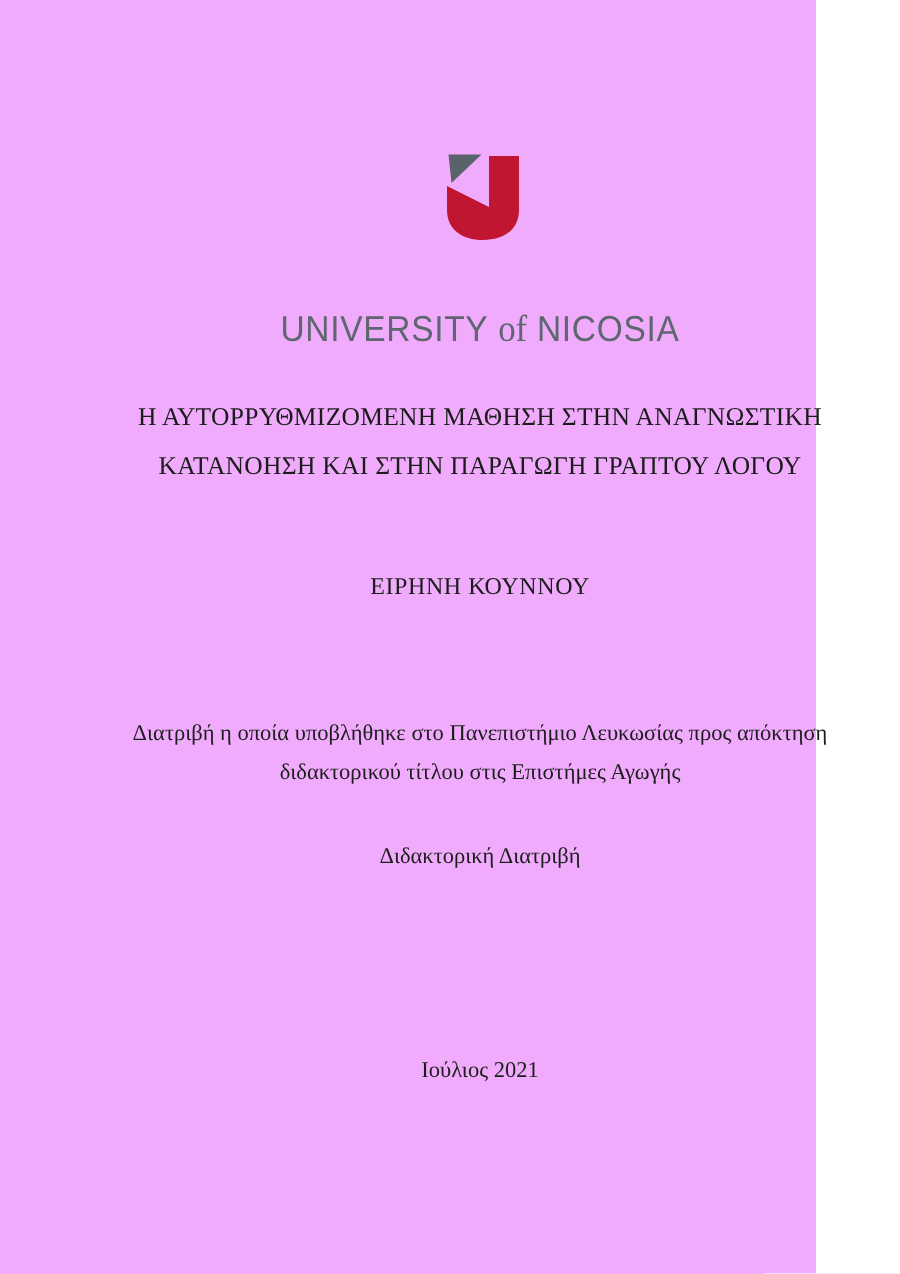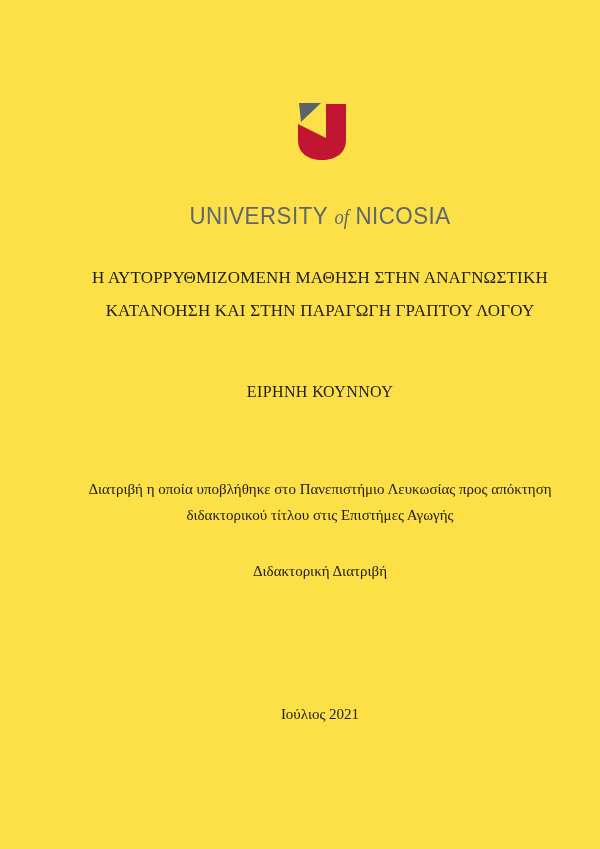--- a/index.html
+++ b/index.html
@@ -5,23 +5,23 @@
   html, body {
     margin: 0;
     padding: 0;
     width: 600px;
     height: 849px;
     background: #ffffff;
     overflow: hidden;
   }
   .page {
     position: relative;
-    width: 600px;
+    width: 544px;
     height: 849px;
-    background: #fde047;
+    background: #f0abfc;
     font-family: "Liberation Serif", serif;
     color: #1c1c1c;
   }
   
   .col {
     position: absolute;
     left: 0;
     width: 640px;
     text-align: center;
   }
@@ -43,22 +43,21 @@
     white-space: nowrap;
   }
   .wordmark .caps {
     font-family: "Liberation Sans", sans-serif;
     font-size: 24px;
     font-weight: 500;
     letter-spacing: 0.5px;
   }
   .wordmark .of {
     font-family: "Liberation Serif", serif;
-    font-style: italic;
-    font-size: 20px;
+    font-size: 25px;
     margin-top: 34px;
   }
   .thesis-title {
     top: 261px;
     font-size: 17px;
     line-height: 33px;
     letter-spacing: 0.2px;
   }
   .thesis-title .line { white-space: nowrap; }
   .author {

